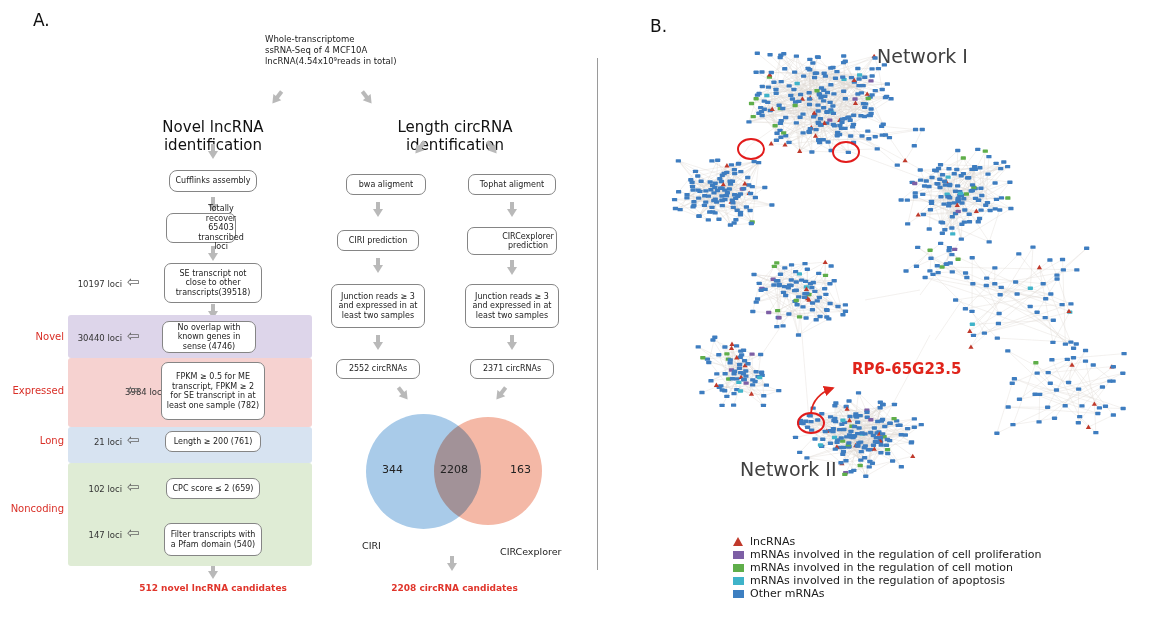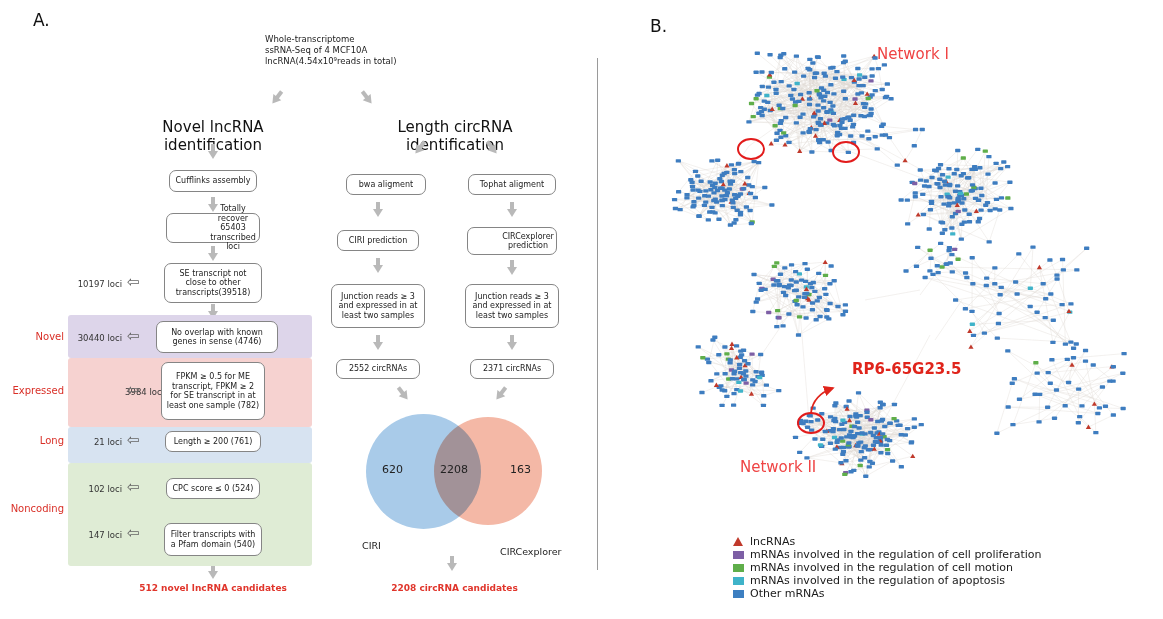--- a/index.html
+++ b/index.html
@@ -18,21 +18,21 @@
   .rotl{transform:rotate(38deg);} .rotr{transform:rotate(-38deg);}
   .larr{position:absolute;font-size:15px;line-height:1;color:#666;}
   .band{position:absolute;border-radius:3px;}
   .stage{position:absolute;left:8px;width:56px;text-align:right;color:#d92f27;font-size:10px;}
   .loci{position:absolute;left:62px;width:60px;text-align:right;font-size:8.5px;color:#333;}
   .redfoot{position:absolute;color:#e0352b;font-size:9px;font-weight:bold;text-align:center;}
   .divider{position:absolute;width:1px;background:#9a9a9a;}
   .vcirc{position:absolute;border-radius:50%;mix-blend-mode:multiply;}
   .vnum{position:absolute;font-size:11px;color:#222;}
   .vlabel{position:absolute;font-size:9.5px;color:#222;}
-  .netlabel{position:absolute;font-size:15px;color:#ef4444;}
+  .netlabel{position:absolute;font-size:19px;color:#404040;}
   .gene{position:absolute;font-size:15px;font-weight:600;color:#e0241b;}
   .hl{position:absolute;border:2px solid #e21b1b;border-radius:50%;}
   #legend{position:absolute;left:733px;top:536px;display:flex;flex-direction:column;gap:2px;}
   .lrow{display:flex;align-items:center;height:11px;}
   .lsw{width:11px;height:8px;margin-right:6px;flex:0 0 auto;}
   .ltri{width:0;height:0;border-left:5px solid transparent;border-right:5px solid transparent;
         border-bottom:9px solid #c0392b;margin-right:7px;margin-left:0;flex:0 0 auto;}
   .ltext{font-size:11px;color:#1a1a1a;line-height:11px;white-space:nowrap;}
   #network-svg{position:absolute;left:635px;top:20px;}
 </style>
@@ -81,27 +81,27 @@
   <span class="larr" style="left:127px;top:329px;">⇦</span>
   <div class="loci" style="top:387px;padding-left:42px;">3984 loci</div>
   <span class="larr" style="left:127px;top:383px;">⇦</span>
   <div class="loci" style="top:437px;">21 loci</div>
   <span class="larr" style="left:127px;top:433px;">⇦</span>
   <div class="loci" style="top:484px;">102 loci</div>
   <span class="larr" style="left:127px;top:480px;">⇦</span>
   <div class="loci" style="top:530px;">147 loci</div>
   <span class="larr" style="left:127px;top:526px;">⇦</span>
 
-  <div class="fbox" style="left:169px;top:170px;width:88px;height:22px;">Cufflinks assembly</div>
-  <div class="fbox" style="left:166px;top:213px;width:94px;height:30px;padding-left:44px;">Totally recover 65403 transcribed loci</div>
+  <div class="fbox" style="left:169px;top:170px;width:88px;height:22px;border-radius:8px;">Cufflinks assembly</div>
+  <div class="fbox" style="left:166px;top:213px;width:70px;height:30px;padding-left:44px;">Totally recover 65403 transcribed loci</div>
   <div class="fbox" style="left:164px;top:263px;width:98px;height:40px;">SE transcript not close to other transcripts(39518)</div>
-  <div class="fbox" style="left:156px;top:321px;width:122px;height:32px;">No overlap with known genes in sense (4746)</div>
+  <div class="fbox" style="left:162px;top:321px;width:94px;height:32px;">No overlap with known genes in sense (4746)</div>
   <div class="fbox" style="left:161px;top:362px;width:104px;height:58px;">FPKM ≥ 0.5 for ME transcript, FPKM ≥ 2 for SE transcript in at least one sample (782)</div>
   <div class="fbox" style="left:165px;top:431px;width:96px;height:21px;">Length ≥ 200 (761)</div>
-  <div class="fbox" style="left:166px;top:478px;width:94px;height:21px;">CPC score ≤ 0 (524)</div>
+  <div class="fbox" style="left:166px;top:478px;width:94px;height:21px;">CPC score ≤ 2 (659)</div>
   <div class="fbox" style="left:164px;top:523px;width:98px;height:33px;">Filter transcripts with a Pfam domain (540)</div>
 
   <div class="redfoot" style="left:133px;top:583px;width:160px;">512 novel lncRNA candidates</div>
 
   <span class="darr rotl" style="left:415px;top:140px;"></span>
   <span class="darr rotr" style="left:487px;top:140px;"></span>
 
   <div class="fbox" style="left:346px;top:174px;width:80px;height:21px;">bwa aligment</div>
   <div class="fbox" style="left:468px;top:174px;width:88px;height:21px;">Tophat aligment</div>
 
@@ -121,21 +121,21 @@
   <span class="darr" style="left:507px;top:335px;"></span>
 
   <div class="fbox" style="left:336px;top:359px;width:84px;height:20px;">2552 circRNAs</div>
   <div class="fbox" style="left:470px;top:359px;width:84px;height:20px;">2371 circRNAs</div>
 
   <span class="darr rotr" style="left:398px;top:386px;"></span>
   <span class="darr rotl" style="left:496px;top:386px;"></span>
 
   <div class="vcirc" style="left:366px;top:414px;width:115px;height:115px;background:#a9cbe9;"></div>
   <div class="vcirc" style="left:434px;top:417px;width:108px;height:108px;background:#f4b8a6;"></div>
-  <div class="vnum" style="left:382px;top:463px;">620</div>
+  <div class="vnum" style="left:382px;top:463px;">344</div>
   <div class="vnum" style="left:440px;top:463px;">2208</div>
   <div class="vnum" style="left:510px;top:463px;">163</div>
   <div class="vlabel" style="left:362px;top:540px;">CIRI</div>
   <div class="vlabel" style="left:500px;top:546px;">CIRCexplorer</div>
 
   <span class="darr" style="left:447px;top:556px;"></span>
 
   <div class="redfoot" style="left:377px;top:583px;width:155px;">2208 circRNA candidates</div>
 
   <div class="divider" style="left:597px;top:58px;height:512px;"></div>

